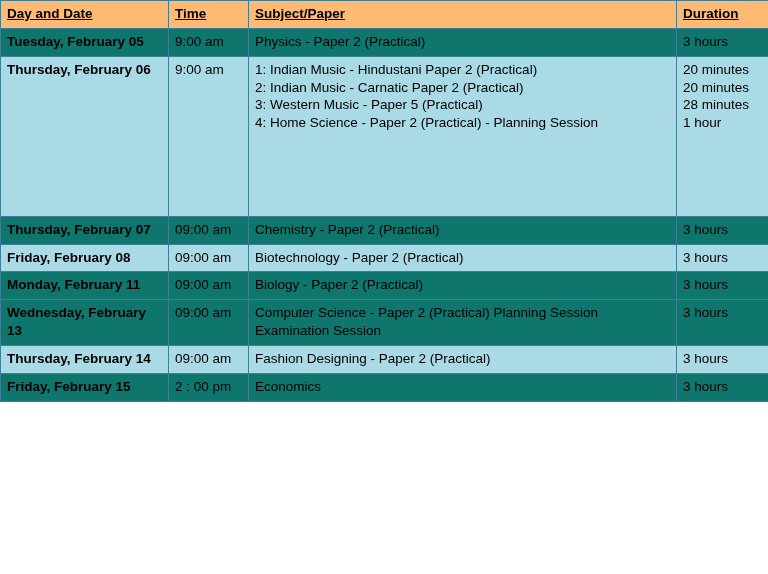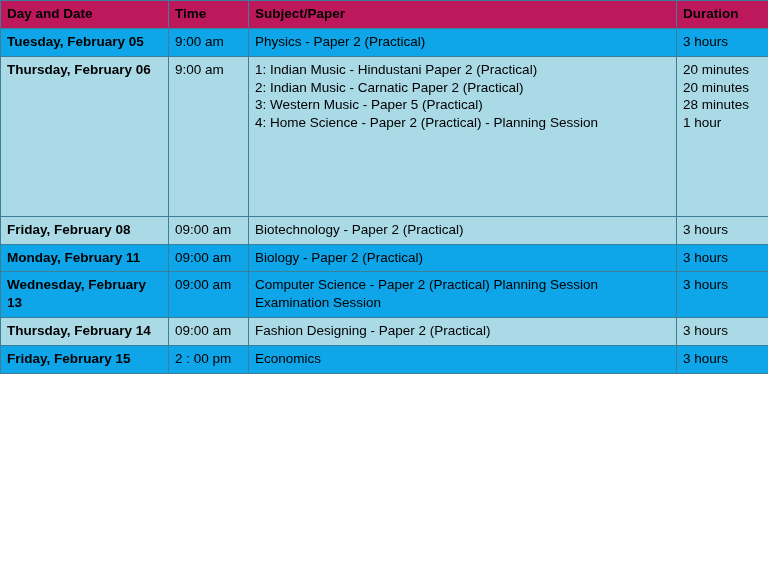--- a/index.html
+++ b/index.html
@@ -28,26 +28,27 @@
   .exam-table th,
   .exam-table td {
     border: 1px solid #3c7f96;
     padding: 4px 6px 5px 6px;
     vertical-align: top;
     text-align: left;
     line-height: 1.32;
     word-wrap: break-word;
   }
   .exam-table thead th {
-    background: #be185d;
+    background: #fdba74;
     font-weight: bold;
     height: 18px;
+    text-decoration: underline;
   }
   tr.row-dark td { background: #aadae6; }
-  tr.row-light td { background: #0ea5e9; }
+  tr.row-light td { background: #0f766e; }
 
   td.day-cell { font-weight: bold; }
   td.tall { height: 150px; }
   .line { display: block; }
 </style>
 </head>
 <body>
 
 <table class="exam-table">
   <colgroup>
@@ -88,20 +89,30 @@
         <span class="line">4: Home Science - Paper 2 (Practical) - Planning Session</span>
       </td>
       <td>
         <span class="line">20 minutes</span>
         <span class="line">20 minutes</span>
         <span class="line">28 minutes</span>
         <span class="line">1 hour</span>
       </td>
     </tr>
 
+    <tr class="row-light">
+      <td class="day-cell">Thursday, February 07</td>
+      <td>09:00 am</td>
+      <td>
+        <span class="line">Chemistry - Paper 2 (Practical)</span>
+      </td>
+      <td>
+        <span class="line">3 hours</span>
+      </td>
+    </tr>
 
     <tr class="row-dark">
       <td class="day-cell">Friday, February 08</td>
       <td>09:00 am</td>
       <td>
         <span class="line">Biotechnology - Paper 2 (Practical)</span>
       </td>
       <td>
         <span class="line">3 hours</span>
       </td>

